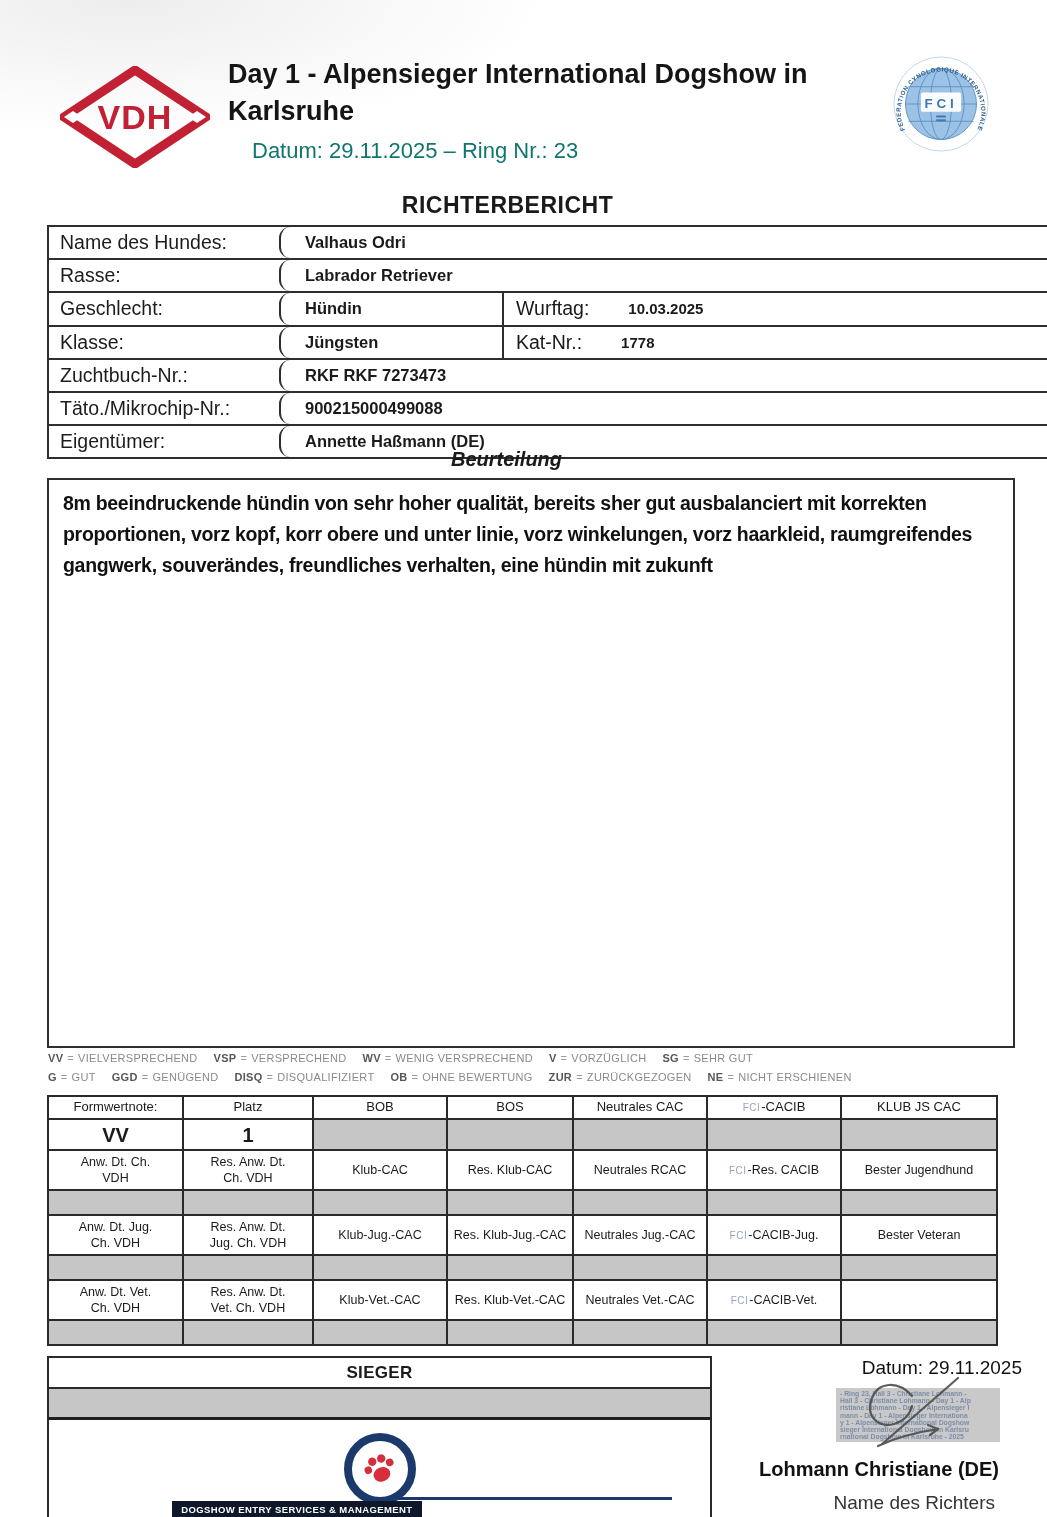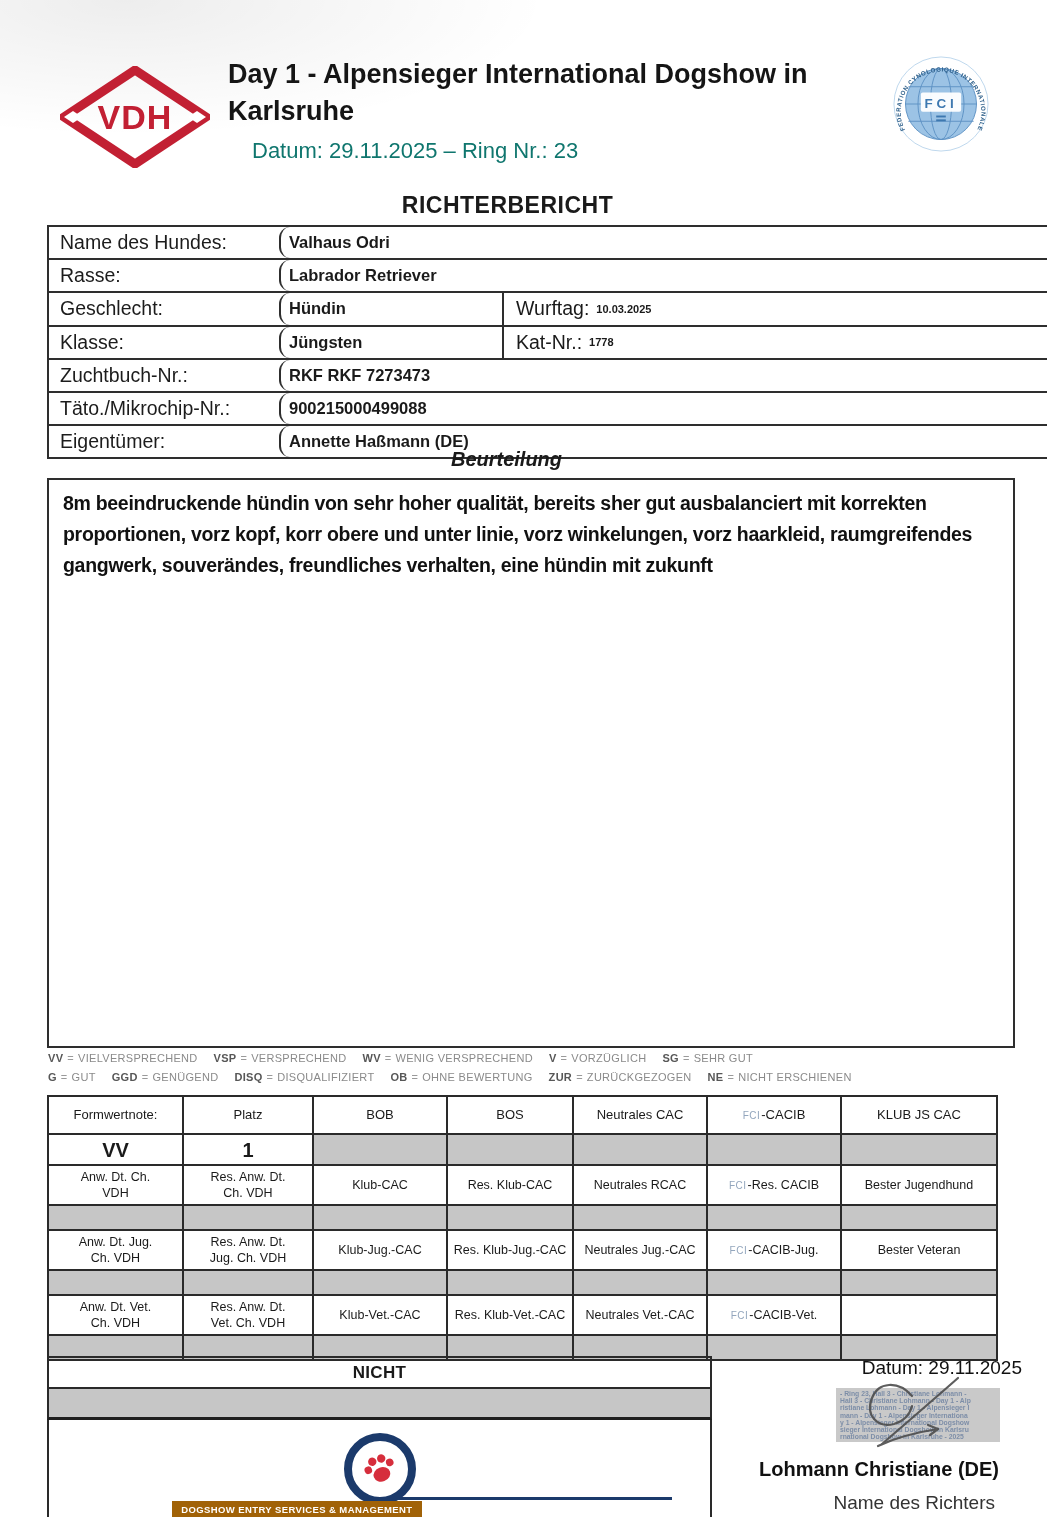--- a/index.html
+++ b/index.html
@@ -18,24 +18,24 @@
 
   
   .report-heading{position:absolute;left:0;top:192px;width:1015px;text-align:center;
                   font-size:23px;font-weight:bold;letter-spacing:.5px;}
 
   
   .info-table{position:absolute;left:47px;top:225px;width:1036px;border:2px solid #2e2e2e;box-sizing:border-box;}
   .i-row{display:grid;grid-template-columns:230px 223px 495px;height:31.2px;align-items:center;}
   .i-row + .i-row{border-top:2px solid #2e2e2e;}
   .i-label{font-size:19.5px;padding-left:11px;color:#1c1c1c;}
-  .i-value{font-size:16.5px;font-weight:bold;padding-left:8px;border-left:2px solid #2e2e2e;height:100%;display:flex;align-items:center;border-radius:11px;}
+  .i-value{font-size:16.5px;font-weight:bold;padding-left:24px;border-left:2px solid #2e2e2e;height:100%;display:flex;align-items:center;border-radius:11px;}
   .i-value.span2{grid-column:2 / 4;}
   .i-extra{font-size:19.5px;padding-left:12px;border-left:2px solid #2e2e2e;height:100%;display:flex;align-items:center;gap:7px;}
-  .i-extra b{font-size:11px;}
+  .i-extra b{font-size:15px;margin-left:32px;}
 
   
   .beurteilung-heading{position:absolute;left:0;top:448px;width:1013px;text-align:center;
                        font-size:20px;font-weight:bold;font-style:italic;}
   .beurteilung-box{position:absolute;left:47px;top:478px;width:968px;height:570px;
                    border:2px solid #2e2e2e;box-sizing:border-box;}
   .beurteilung-text{padding:8px 14px;font-size:19.5px;font-weight:bold;line-height:31px;
                     letter-spacing:-0.3px;color:#111;}
 
   
@@ -45,21 +45,21 @@
   .lg-item b{color:#575757;}
   .lg-item .eq{margin:0 4px;color:#9a9a9a;}
 
   
   .grid{position:absolute;left:47px;top:1095px;width:951px;border:2px solid #2a2a2a;box-sizing:border-box;}
   .g-row{display:grid;grid-template-columns:133px 130px 134px 126px 134px 134px 1fr;}
   .g-row + .g-row{border-top:2px solid #2a2a2a;}
   .g-cell{border-left:2px solid #2a2a2a;display:flex;align-items:center;justify-content:center;
           text-align:center;font-size:12.5px;padding:2px 3px;box-sizing:border-box;white-space:pre-line;line-height:1.3;}
   .g-cell:first-child{border-left:none;}
-  .g-head .g-cell{height:36px;font-size:13px;}
+  .g-head .g-cell{height:21px;font-size:13px;}
   .g-result .g-cell{height:29px;font-size:20px;font-weight:bold;}
   .g-champ .g-cell{height:38px;}
   .g-gray .g-cell{height:23px;background:#c6c6c6;}
   .cell-gray{background:#c6c6c6;}
   .fci{font-size:10px;color:#93a6bd;letter-spacing:.5px;margin-right:1px;}
 
   
   .sieger-box{position:absolute;left:47px;top:1356px;width:665px;height:33px;border:2px solid #2a2a2a;
               box-sizing:border-box;display:flex;align-items:center;justify-content:center;
               font-size:17px;font-weight:bold;letter-spacing:.3px;}
@@ -69,21 +69,21 @@
              border-right:2px solid #2a2a2a;box-sizing:border-box;display:flex;align-items:flex-start;justify-content:center;}
 
   
   .ods{position:relative;margin-top:14px;display:flex;align-items:center;height:70px;}
   .ods-circle{width:56px;height:56px;border:8px solid #1b3a6b;border-radius:50%;background:#fff;
               display:flex;align-items:center;justify-content:center;box-sizing:content-box;}
   .ods-word{font-size:41px;letter-spacing:-1px;margin-left:2px;line-height:1;display:flex;align-items:baseline;}
   .ods-navy{color:#1b3a6b;font-weight:500;}
   .ods-red{color:#d62e3c;font-weight:bold;}
   .ods-rule{position:absolute;left:28px;bottom:4px;width:300px;height:3px;background:#1b3a6b;}
-  .ods-tagline{position:absolute;right:-6px;bottom:-14px;background:#a16207;color:#fff;
+  .ods-tagline{position:absolute;right:-6px;bottom:-14px;background:#0f172a;color:#fff;
                font-size:9.5px;font-weight:bold;letter-spacing:.4px;padding:3px 9px;white-space:nowrap;}
 
   
   .bottom-date{position:absolute;left:712px;top:1357px;width:287px;text-align:right;font-size:19px;color:#111;margin-left:23px;}
   .wm-box{position:absolute;left:836px;top:1388px;width:164px;height:54px;background:#c9c9c9;
           overflow:hidden;padding:2px 4px;box-sizing:border-box;}
   .wm-line{font-size:6.8px;line-height:7.2px;color:#7d8ea8;font-weight:bold;white-space:nowrap;}
   .sig{position:absolute;left:820px;top:1372px;width:185px;height:86px;pointer-events:none;}
   .judge-name{position:absolute;left:640px;top:1458px;width:359px;text-align:right;
               font-size:20px;font-weight:bold;color:#111;}
@@ -270,21 +270,21 @@
       <div class="g-cell"></div>
         <div class="g-cell"></div>
         <div class="g-cell"></div>
         <div class="g-cell"></div>
         <div class="g-cell"></div>
         <div class="g-cell"></div>
         <div class="g-cell"></div>
     </div>
   </div>
 
-  <div class="sieger-box">NICHT</div>
+  <div class="sieger-box">SIEGER</div>
   <div class="bottom-gray"></div>
   <div class="logo-cell">
     <div class="ods">
       <div class="ods-circle">
         <svg width="38" height="38" viewBox="0 0 40 40">
           <g fill="#d62e3c" transform="rotate(-20 20 20)">
             <ellipse cx="20" cy="26" rx="9" ry="7.5"></ellipse>
             <circle cx="8" cy="17" r="4"></circle>
             <circle cx="15" cy="10" r="4.4"></circle>
             <circle cx="25" cy="10" r="4.4"></circle>

